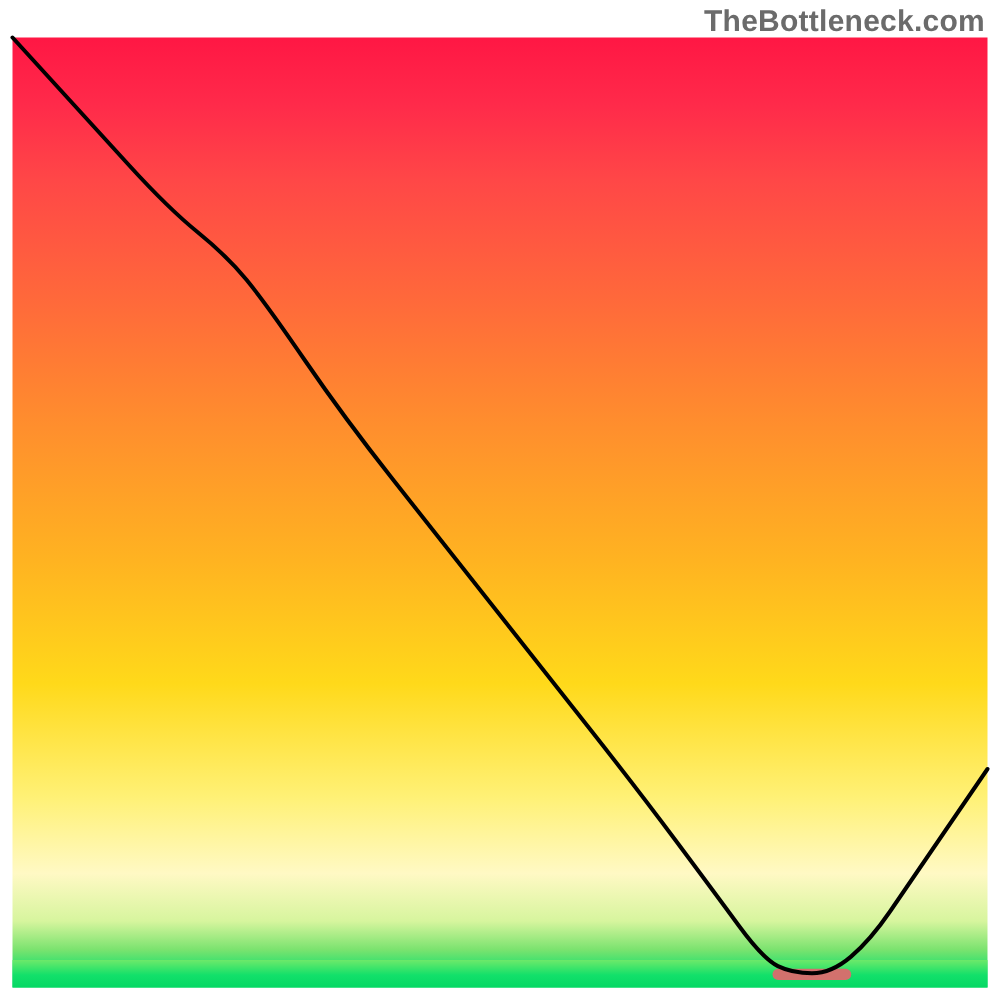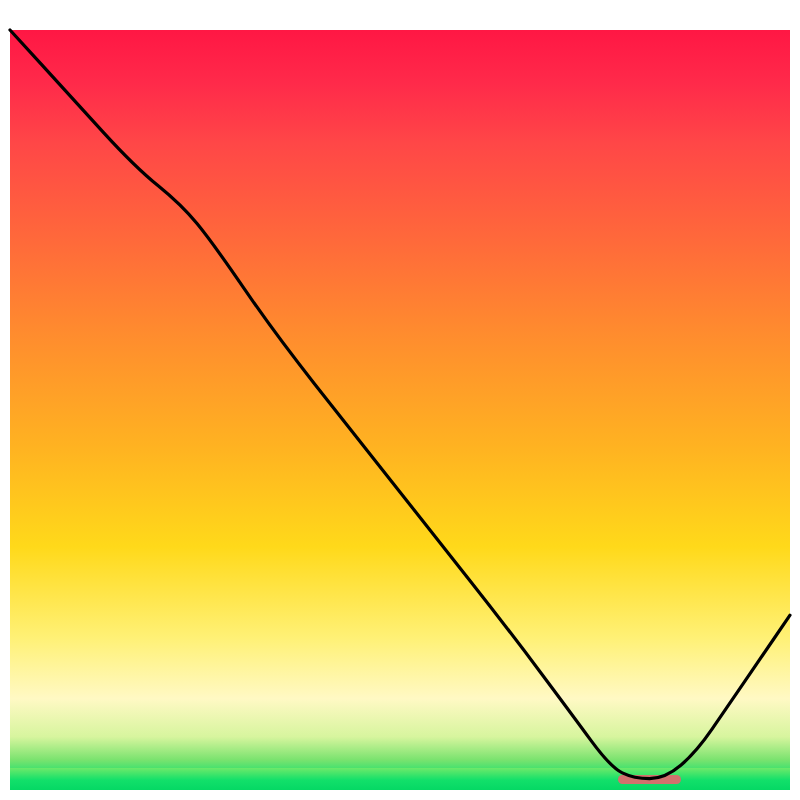--- a/index.html
+++ b/index.html
@@ -81,20 +81,21 @@
     stroke-width: 3.2;
     stroke-linecap: round;
     stroke-linejoin: round;
   }
 </style>
 </head>
 <body>
 
 <div class="stage">
 
+  <div class="watermark">TheBottleneck.com</div>
 
   <div class="plot">
 
     <div class="grad"></div>
     <div class="green-stripe"></div>
 
     <div class="marker" style="left: 608.4px; width: 62.4px; top: 744.6px;"></div>
 
     <svg class="curve" viewBox="0 0 780 760" preserveAspectRatio="none">
       <path d="M 0.0 0.0 Q 0.0 0.0 31.2 34.2 Q 62.4 68.4 93.6 102.6 Q 124.8 136.8 148.2 155.8 Q 171.6 174.8 187.2 193.8 Q 202.8 212.8 234.0 258.4 Q 265.2 304.0 304.2 353.4 Q 343.2 402.8 382.2 452.2 Q 421.2 501.6 460.2 551.0 Q 499.2 600.4 530.4 642.2 Q 561.6 684.0 581.1 710.6 Q 600.6 737.2 612.3 742.9 Q 624.0 748.6 639.6 748.6 Q 655.2 748.6 670.8 735.3 Q 686.4 722.0 702.0 699.2 Q 717.6 676.4 733.2 653.6 Q 748.8 630.8 764.4 608.0 T 780.0 585.2"></path>

